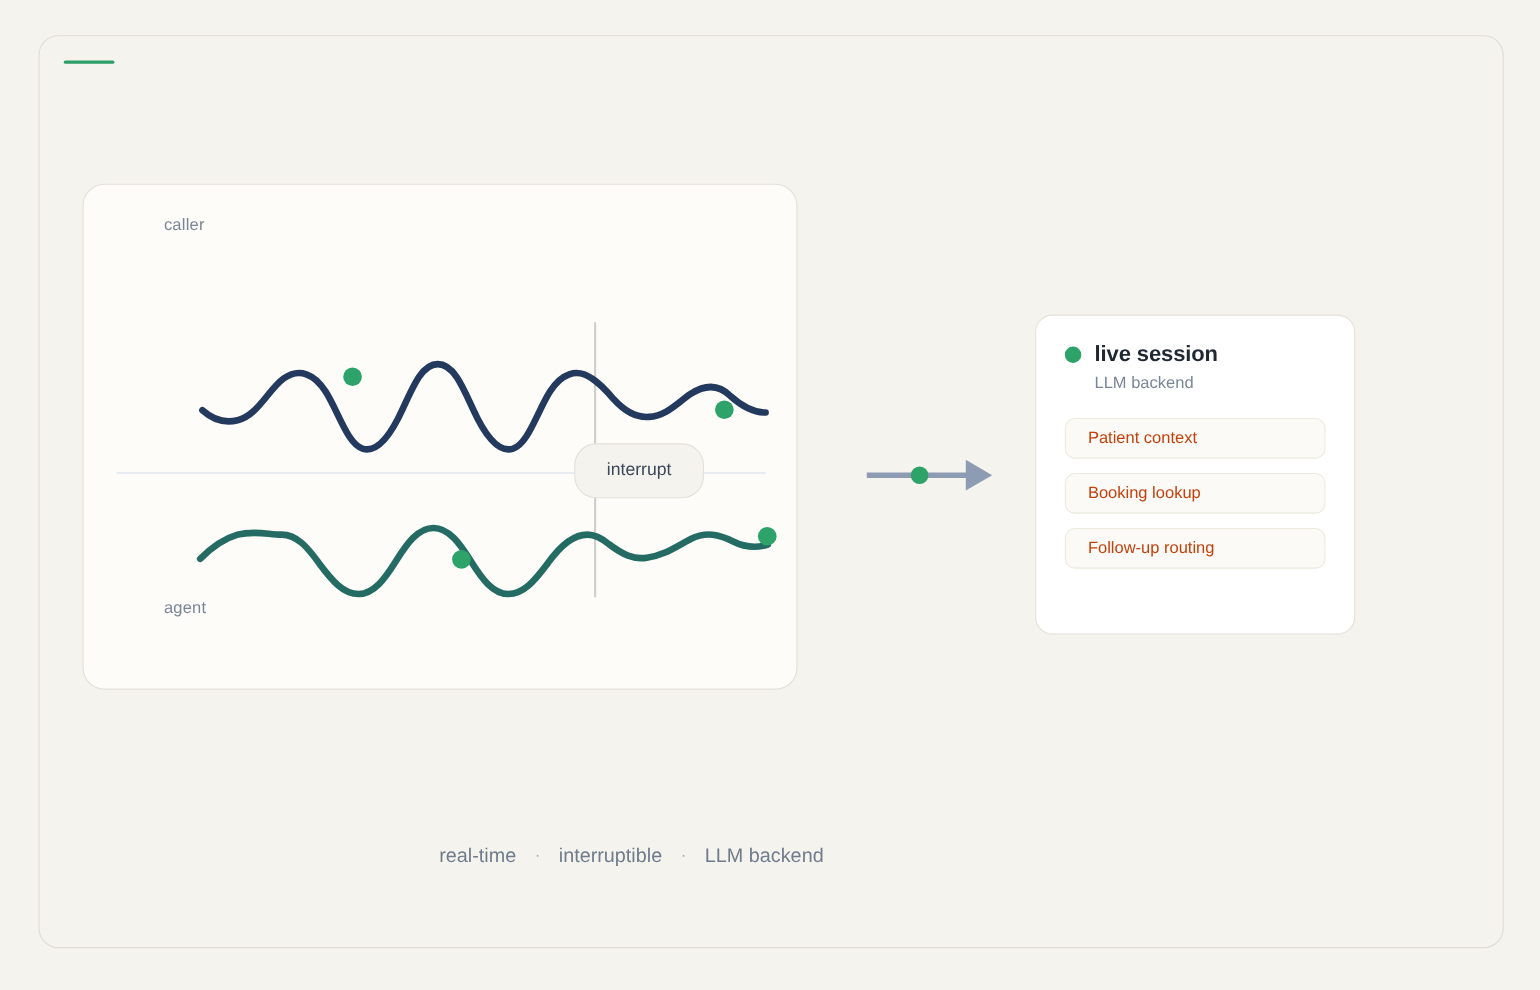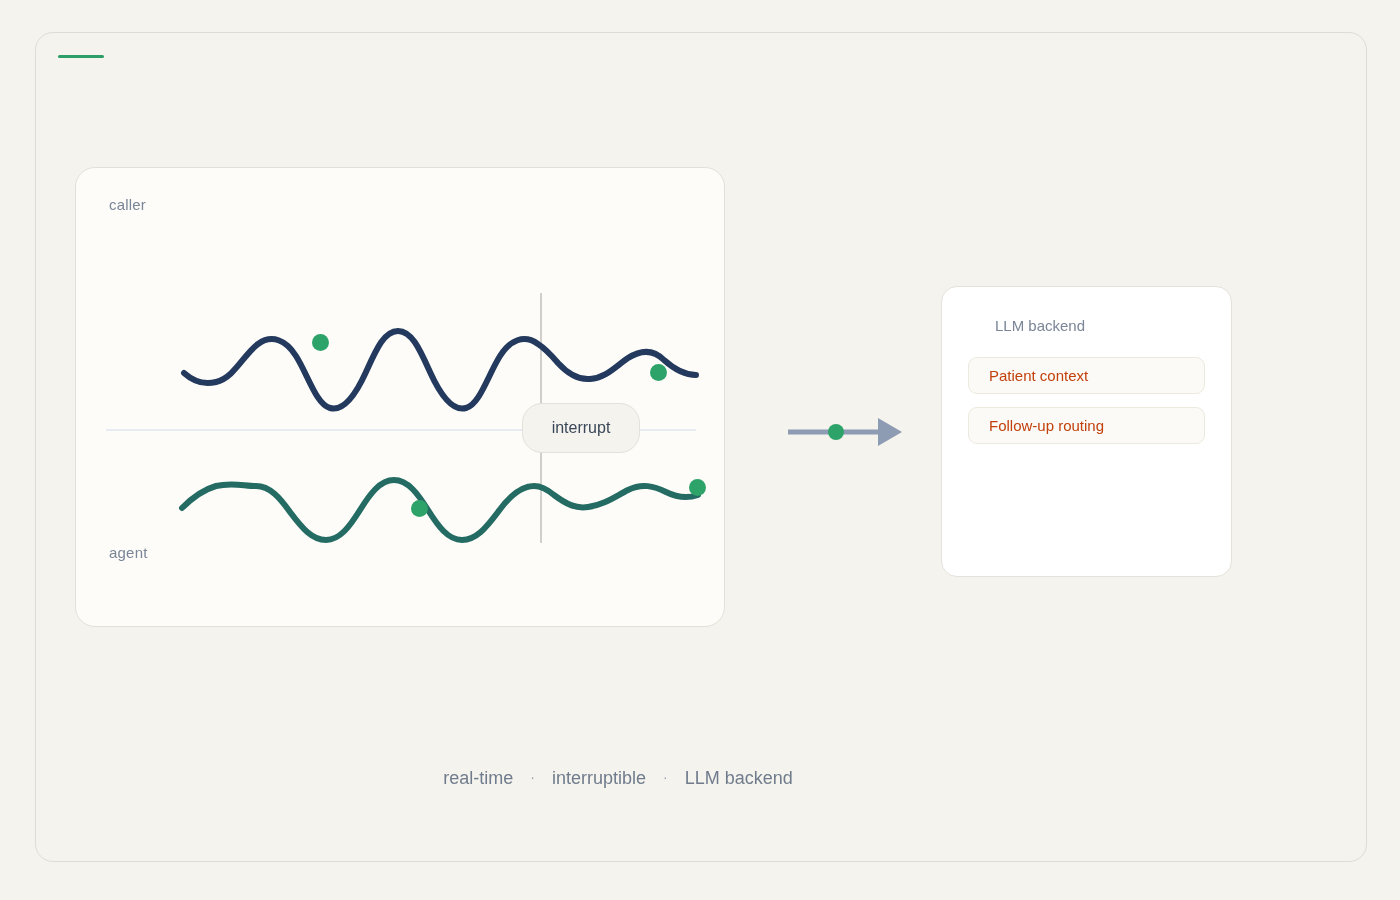--- a/index.html
+++ b/index.html
@@ -64,20 +64,21 @@
     background: #fdfcf8;
     border: 1px solid #e2e0d8;
     border-radius: 20px;
     box-sizing: border-box;
   }
   .lane-label {
     position: absolute;
     font-size: 15px;
     color: #7a8597;
     letter-spacing: 0.2px;
+    margin-left: 40px;
   }
   .lane-label.caller { left: 33px; top: 28px; }
   .lane-label.agent  { left: 33px; top: 376px; }
 
   .wave-svg {
     position: absolute;
     left: 0;
     top: 0;
     width: 650px;
     height: 460px;
@@ -179,21 +180,20 @@
 
   
   .footer {
     position: absolute;
     left: 0;
     top: 768px;
     width: 1148px;
     text-align: center;
     font-size: 18px;
     color: #707c8d;
-    padding-left: 44px;
   }
   .footer .sep {
     display: inline-block;
     margin: 0 12px;
     color: #9aa3b0;
     font-size: 14px;
     vertical-align: 2px;
   }
 </style>
 </head>
@@ -249,25 +249,32 @@
 
   <div class="connector">
     <svg width="120" height="40" viewBox="0 0 120 40">
       <line x1="2" y1="20" x2="98" y2="20" stroke="#8d9cb3" stroke-width="5"></line>
       <polygon points="92,6 116,20 92,34" fill="#8d9cb3"></polygon>
     </svg>
     <div class="connector-dot"></div>
   </div>
 
   <div class="panel">
+    <div class="panel-head">
+      <div class="status-dot"></div>
+      <div class="panel-title">live session</div>
+    </div>
     <div class="panel-sub">LLM backend</div>
 
     <div class="panel-items">
       <div class="panel-item">
         <span>Patient context</span>
+      </div>
+      <div class="panel-item">
+        <span>Booking lookup</span>
       </div>
       <div class="panel-item">
         <span>Follow-up routing</span>
       </div>
     </div>
   </div>
 
   <div class="footer">
     <span>real-time</span>
     <span class="sep">·</span>

